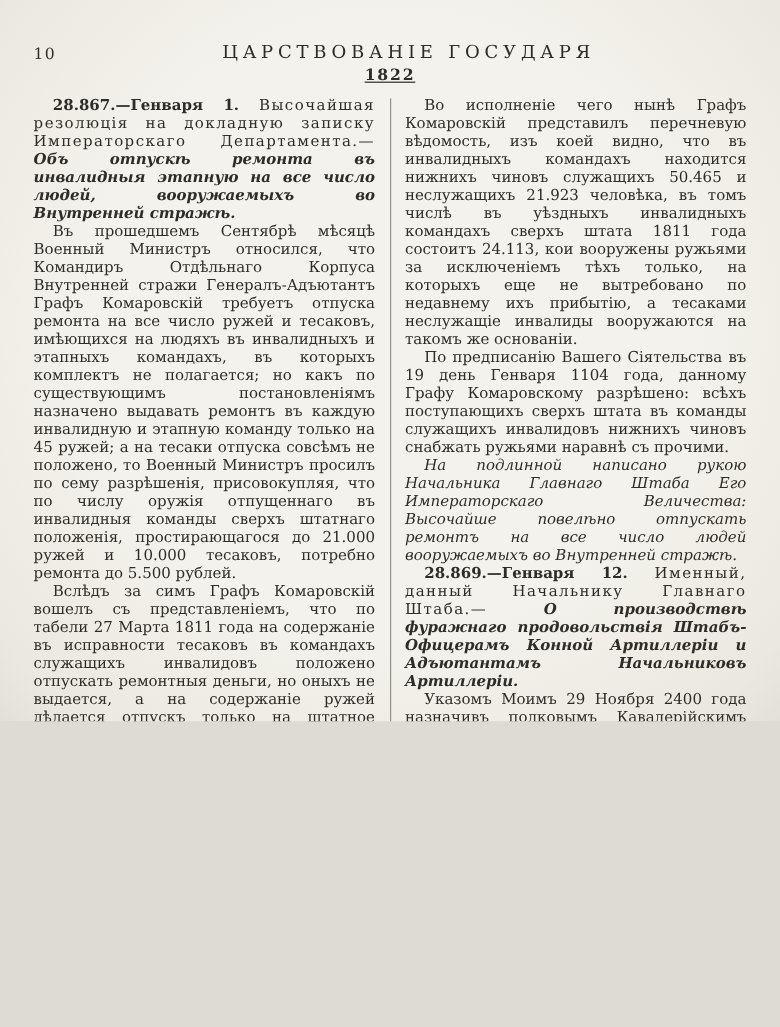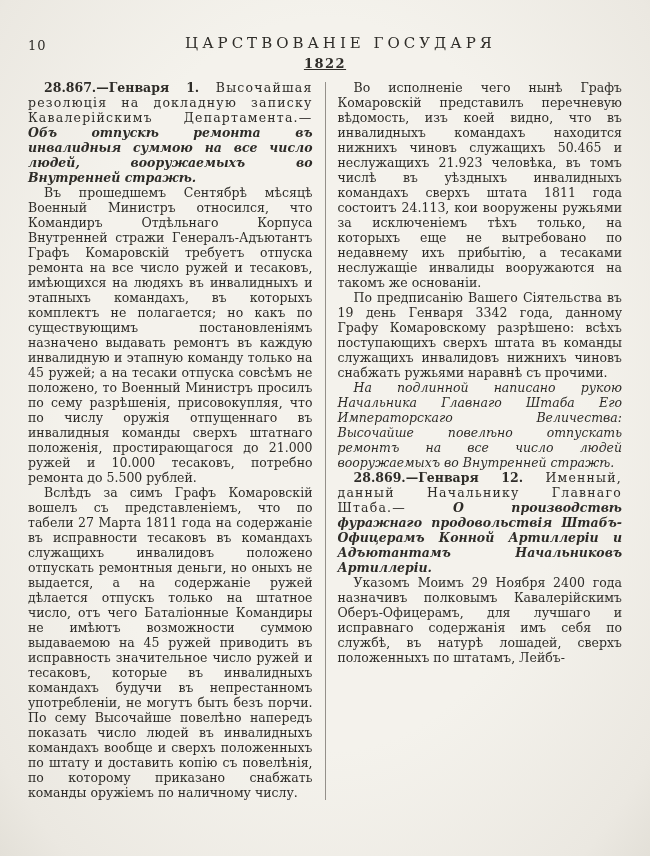--- a/index.html
+++ b/index.html
@@ -3,21 +3,21 @@
 <meta charset="utf-8">
 <style>
   * { box-sizing: border-box; }
   html, body { margin: 0; padding: 0; }
   body {
     width: 650px; height: 856px;
     background: #dedbd4;
     font-family: "DejaVu Serif", "Liberation Serif", serif;
   }
   .page {
-    width: 650px; height: 856px;
+    width: 650px; height: 601px;
     background: radial-gradient(ellipse at 50% 45%, #f4f2ec 55%, #ebe8e1 90%, #e3e0d8 100%);
     color: #2e2c28;
     position: relative;
     overflow: hidden;
   }
   .header { padding-top: 34px; text-align: center; position: relative; }
   .page-number {
     position: absolute; left: 28px; top: 38px;
     font-size: 13px; letter-spacing: 1px;
   }
@@ -50,32 +50,32 @@
     <span class="page-number">10</span>
     <div class="running-title">ЦАРСТВОВАНІЕ ГОСУДАРЯ</div>
     <div class="header-year">1822</div>
   </div>
 
   <div class="columns">
 
     <div class="col col-left">
       <p class="entry-head">
         <span class="entry-num">28.867.—Генваря 1.</span>
-        <span class="entry-spaced">Высочайшая резолюція на докладную записку Кавалерійскимъ Департамента.—</span>
-        <span class="entry-title">Объ отпускѣ ремонта въ инвалидныя суммою на все число людей, вооружаемыхъ во Внутренней стражѣ.</span>
+        <span class="entry-spaced">Высочайшая резолюція на докладную записку Императорскаго Департамента.—</span>
+        <span class="entry-title">Объ отпускѣ ремонта въ инвалидныя этапную на все число людей, вооружаемыхъ во Внутренней стражѣ.</span>
       </p>
       <p class="body-para">Въ прошедшемъ Сентябрѣ мѣсяцѣ Военный Министръ относился, что Командиръ Отдѣльнаго Корпуса Внутренней стражи Генералъ-Адъютантъ Графъ Комаровскій требуетъ отпуска ремонта на все число ружей и тесаковъ, имѣющихся на людяхъ въ инвалидныхъ и этапныхъ командахъ, въ которыхъ комплектъ не полагается; но какъ по существующимъ постановленіямъ назначено выдавать ремонтъ въ каждую инвалидную и этапную команду только на 45 ружей; а на тесаки отпуска совсѣмъ не положено, то Военный Министръ просилъ по сему разрѣшенія, присовокупляя, что по числу оружія отпущеннаго въ инвалидныя команды сверхъ штатнаго положенія, простирающагося до 21.000 ружей и 10.000 тесаковъ, потребно ремонта до 5.500 рублей.</p>
       <p class="body-para">Вслѣдъ за симъ Графъ Комаровскій вошелъ съ представленіемъ, что по табели 27 Марта 1811 года на содержаніе въ исправности тесаковъ въ командахъ служащихъ инвалидовъ положено отпускать ремонтныя деньги, но оныхъ не выдается, а на содержаніе ружей дѣлается отпускъ только на штатное число, отъ чего Баталіонные Командиры не имѣютъ возможности суммою выдаваемою на 45 ружей приводить въ исправность значительное число ружей и тесаковъ, которые въ инвалидныхъ командахъ будучи въ непрестанномъ употребленіи, не могутъ быть безъ порчи. По сему Высочайше повелѣно напередъ показать число людей въ инвалидныхъ командахъ вообще и сверхъ положенныхъ по штату и доставить копію съ повелѣнія, по которому приказано снабжать команды оружіемъ по наличному числу.</p>
     </div>
 
     <div class="col-divider"></div>
 
     <div class="col col-right">
       <p class="body-para">Во исполненіе чего нынѣ Графъ Комаровскій представилъ перечневую вѣдомость, изъ коей видно, что въ инвалидныхъ командахъ находится нижнихъ чиновъ служащихъ 50.465 и неслужащихъ 21.923 человѣка, въ томъ числѣ въ уѣздныхъ инвалидныхъ командахъ сверхъ штата 1811 года состоитъ 24.113, кои вооружены ружьями за исключеніемъ тѣхъ только, на которыхъ еще не вытребовано по недавнему ихъ прибытію, а тесаками неслужащіе инвалиды вооружаются на такомъ же основаніи.</p>
-      <p class="body-para">По предписанію Вашего Сіятельства въ 19 день Генваря 3342 года, данному Графу Комаровскому разрѣшено: всѣхъ поступающихъ сверхъ штата въ команды служащихъ инвалидовъ нижнихъ чиновъ снабжать ружьями наравнѣ съ прочими.</p>
+      <p class="body-para">По предписанію Вашего Сіятельства въ 19 день Генваря 1104 года, данному Графу Комаровскому разрѣшено: всѣхъ поступающихъ сверхъ штата въ команды служащихъ инвалидовъ нижнихъ чиновъ снабжать ружьями наравнѣ съ прочими.</p>
       <p class="body-para resolution">На подлинной написано рукою Начальника Главнаго Штаба Его Императорскаго Величества: Высочайше повелѣно отпускать ремонтъ на все число людей вооружаемыхъ во Внутренней стражѣ.</p>
       <p class="entry-head">
         <span class="entry-num">28.869.—Генваря 12.</span>
         <span class="entry-spaced">Именный, данный Начальнику Главнаго Штаба.—</span>
         <span class="entry-title">О производствѣ фуражнаго продовольствія Штабъ-Офицерамъ Конной Артиллеріи и Адъютантамъ Начальниковъ Артиллеріи.</span>
       </p>
       <p class="body-para">Указомъ Моимъ 29 Ноября 2400 года назначивъ полковымъ Кавалерійскимъ Оберъ-Офицерамъ, для лучшаго и исправнаго содержанія имъ себя по службѣ, въ натурѣ лошадей, сверхъ положенныхъ по штатамъ, Лейбъ-</p>
     </div>
 
   </div>

